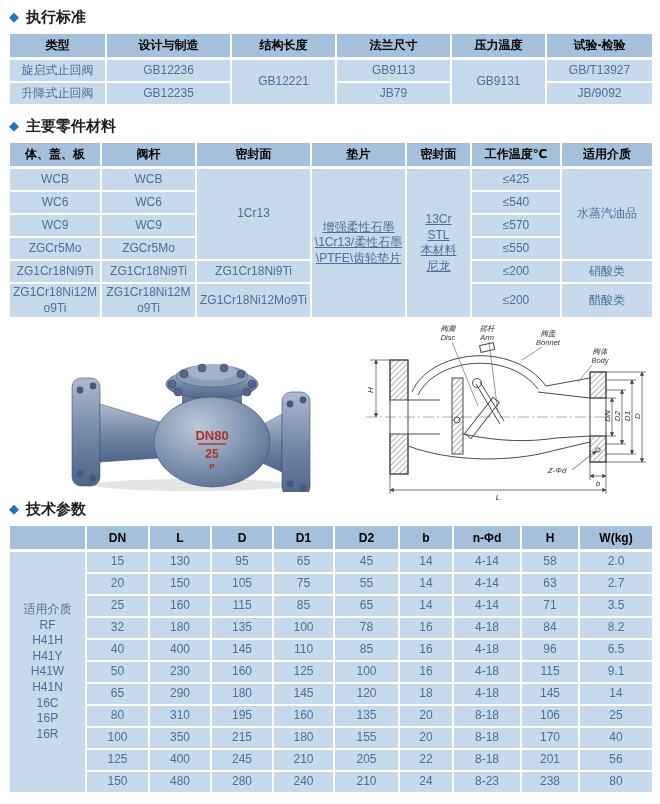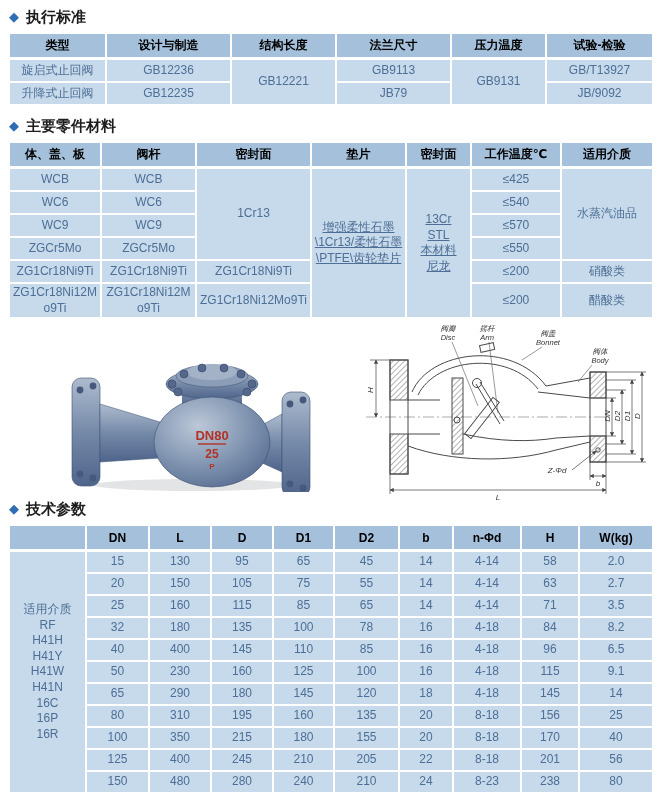--- a/index.html
+++ b/index.html
@@ -438,21 +438,21 @@
             <td>14</td>
           </tr>
           <tr>
             <td>80</td>
             <td>310</td>
             <td>195</td>
             <td>160</td>
             <td>135</td>
             <td>20</td>
             <td>8-18</td>
-            <td>156</td>
+            <td>106</td>
             <td>25</td>
           </tr>
           <tr>
             <td>100</td>
             <td>350</td>
             <td>215</td>
             <td>180</td>
             <td>155</td>
             <td>20</td>
             <td>8-18</td>

